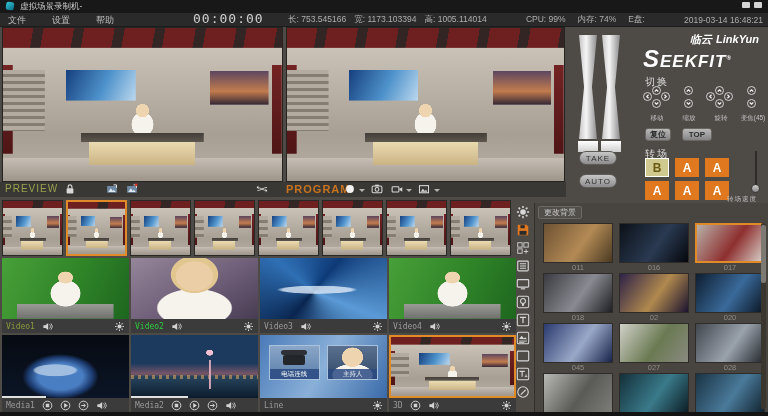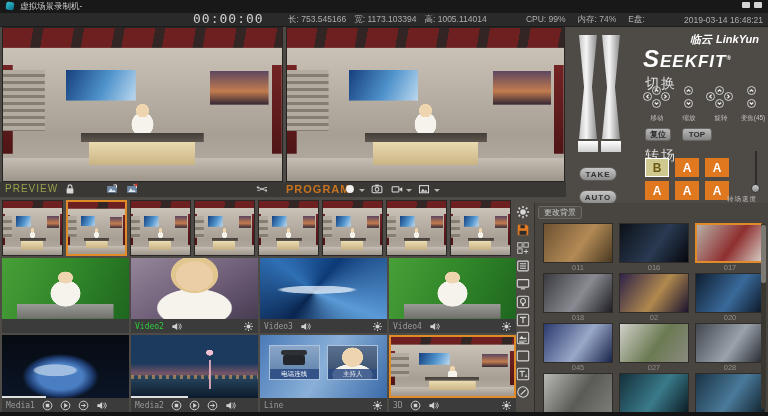--- a/index.html
+++ b/index.html
@@ -42,31 +42,31 @@
     linear-gradient(#c6beb4,#9d948a) 0 100%/100% 15% no-repeat,
     linear-gradient(180deg,#d2cabf,#a89f94 70%,#b8b0a5);}
   
   .ctrl{position:absolute;left:565px;top:27px;width:203px;height:176px;}
   .tbar{position:absolute;left:13px;top:8px;width:44px;height:128px;display:flex;gap:3px;}
   .tbarcol{width:20px;display:flex;flex-direction:column;align-items:center;}
   .tbarblade{width:18px;height:104px;background:linear-gradient(90deg,#c4c4c4,#f6f6f6 40%,#8c8c8c);
              clip-path:polygon(0 0,100% 0,72% 50%,100% 100%,0 100%,28% 50%);}
   .tbarbase{width:20px;height:11px;margin-top:2px;background:linear-gradient(#ffffff,#cfcfcf);}
   .graybtn{position:absolute;width:38px;height:14px;border-radius:7px;border:1px solid #5f5b57;
-           background:linear-gradient(#c6c6c6,#8d8d8d);color:#333;font-size:8px;font-weight:bold;
-           display:flex;align-items:center;justify-content:center;letter-spacing:1px;cursor:default;margin-top:16px;}
+           background:linear-gradient(#c6c6c6,#8d8d8d);color:#333;font-size:8px;font-weight:normal;
+           display:flex;align-items:center;justify-content:center;letter-spacing:1px;cursor:default;}
   #takebtn{left:14px;top:124px;}
   #autobtn{left:14px;top:147px;}
   .logo{position:absolute;left:78px;top:5px;width:122px;color:#fff;text-align:left;}
   .logo-top{display:flex;justify-content:flex-end;align-items:baseline;gap:4px;
             font-style:italic;font-weight:bold;font-size:11px;padding-right:6px;}
   .logo-product{display:block;font-style:italic;font-weight:800;font-size:17px;letter-spacing:1px;line-height:1;}
   .logo-product::first-letter{font-size:24px;}
   .logo sup{font-size:6px;}
-  .seclabel{position:absolute;font-size:14px;color:#ddd;letter-spacing:2px;text-align:right;}
+  .seclabel{position:absolute;font-size:10px;color:#ddd;letter-spacing:2px;text-align:right;}
   #lbl-switch{left:80px;top:48px;}
   #lbl-trans{left:80px;top:120px;}
   .pads{position:absolute;left:79px;top:59px;width:122px;display:flex;justify-content:space-between;}
   .pad{position:relative;width:27px;height:24px;}
   .padbtn{position:absolute;width:9px;height:9px;border:1px solid #d2d2d2;border-radius:50%;
           display:flex;align-items:center;justify-content:center;cursor:default;}
   .padbtn svg{width:7px;height:7px;}
   .padbtn path{stroke:#eee;stroke-width:1.8;fill:none;}
   .pb-up{left:8px;top:0;}
   .pb-down{left:8px;top:13px;}
@@ -181,20 +181,25 @@
   <div class="titlebar">
     <div class="appicon"></div>
     <div class="apptitle">虚拟场景录制机-</div>
     <div class="winbtns">
       <div class="winbtn"></div>
       <div class="winbtn"></div>
     </div>
   </div>
 
   <div class="menubar">
+    <div class="menuitems">
+      <span class="menuitem">文件</span>
+      <span class="menuitem">设置</span>
+      <span class="menuitem">帮助</span>
+    </div>
     <div class="timer">00:00:00</div>
     <div class="stats">
       <span class="grp">
         <span><span>长:</span> <span>753.545166</span></span>
         <span><span>宽:</span> <span>1173.103394</span></span>
         <span><span>高:</span> <span>1005.114014</span></span>
       </span>
       <span class="grp2">
         <span><span>CPU:</span> <span>99%</span></span>
         <span><span>内存:</span> <span>74%</span></span>
@@ -392,20 +397,35 @@
     <div class="sthumb studio"></div>
     <div class="sthumb studio"></div>
     <div class="sthumb studio"></div>
     <div class="sthumb studio"></div>
     <div class="sthumb studio"></div>
     <div class="sthumb studio"></div>
   </div>
 
   <div class="cell r0 c0">
     <div class="cimg greenscreen"></div>
+    <div class="cellbar">
+      <span class="srcname" style="color: rgb(138, 154, 60);">Video1</span>
+      <span class="ic">
+          <svg viewBox="0 0 16 16">
+            <path d="M2 6v4h3l4 3V3L5 6z" fill="currentColor"></path>
+            <path d="M11 5a4 4 0 0 1 0 6M13 3.5a6.5 6.5 0 0 1 0 9" stroke="currentColor" fill="none" stroke-width="1.2"></path>
+          </svg>
+        </span>
+      <span class="ic pushR">
+          <svg viewBox="0 0 16 16">
+            <path d="M8 1.5v2.2M8 12.3v2.2M1.5 8h2.2M12.3 8h2.2M3.4 3.4l1.6 1.6M11 11l1.6 1.6M12.6 3.4L11 5M5 11l-1.6 1.6" stroke="currentColor" stroke-width="1.5"></path>
+            <circle cx="8" cy="8" r="3" fill="currentColor"></circle>
+          </svg>
+        </span>
+    </div>
   </div>
   <div class="cell r0 c1">
     <div class="cimg closeup"></div>
     <div class="cellbar">
       <span class="srcname" style="color: rgb(46, 204, 64);">Video2</span>
       <span class="ic">
           <svg viewBox="0 0 16 16">
             <path d="M2 6v4h3l4 3V3L5 6z" fill="currentColor"></path>
             <path d="M11 5a4 4 0 0 1 0 6M13 3.5a6.5 6.5 0 0 1 0 9" stroke="currentColor" fill="none" stroke-width="1.2"></path>
           </svg>

